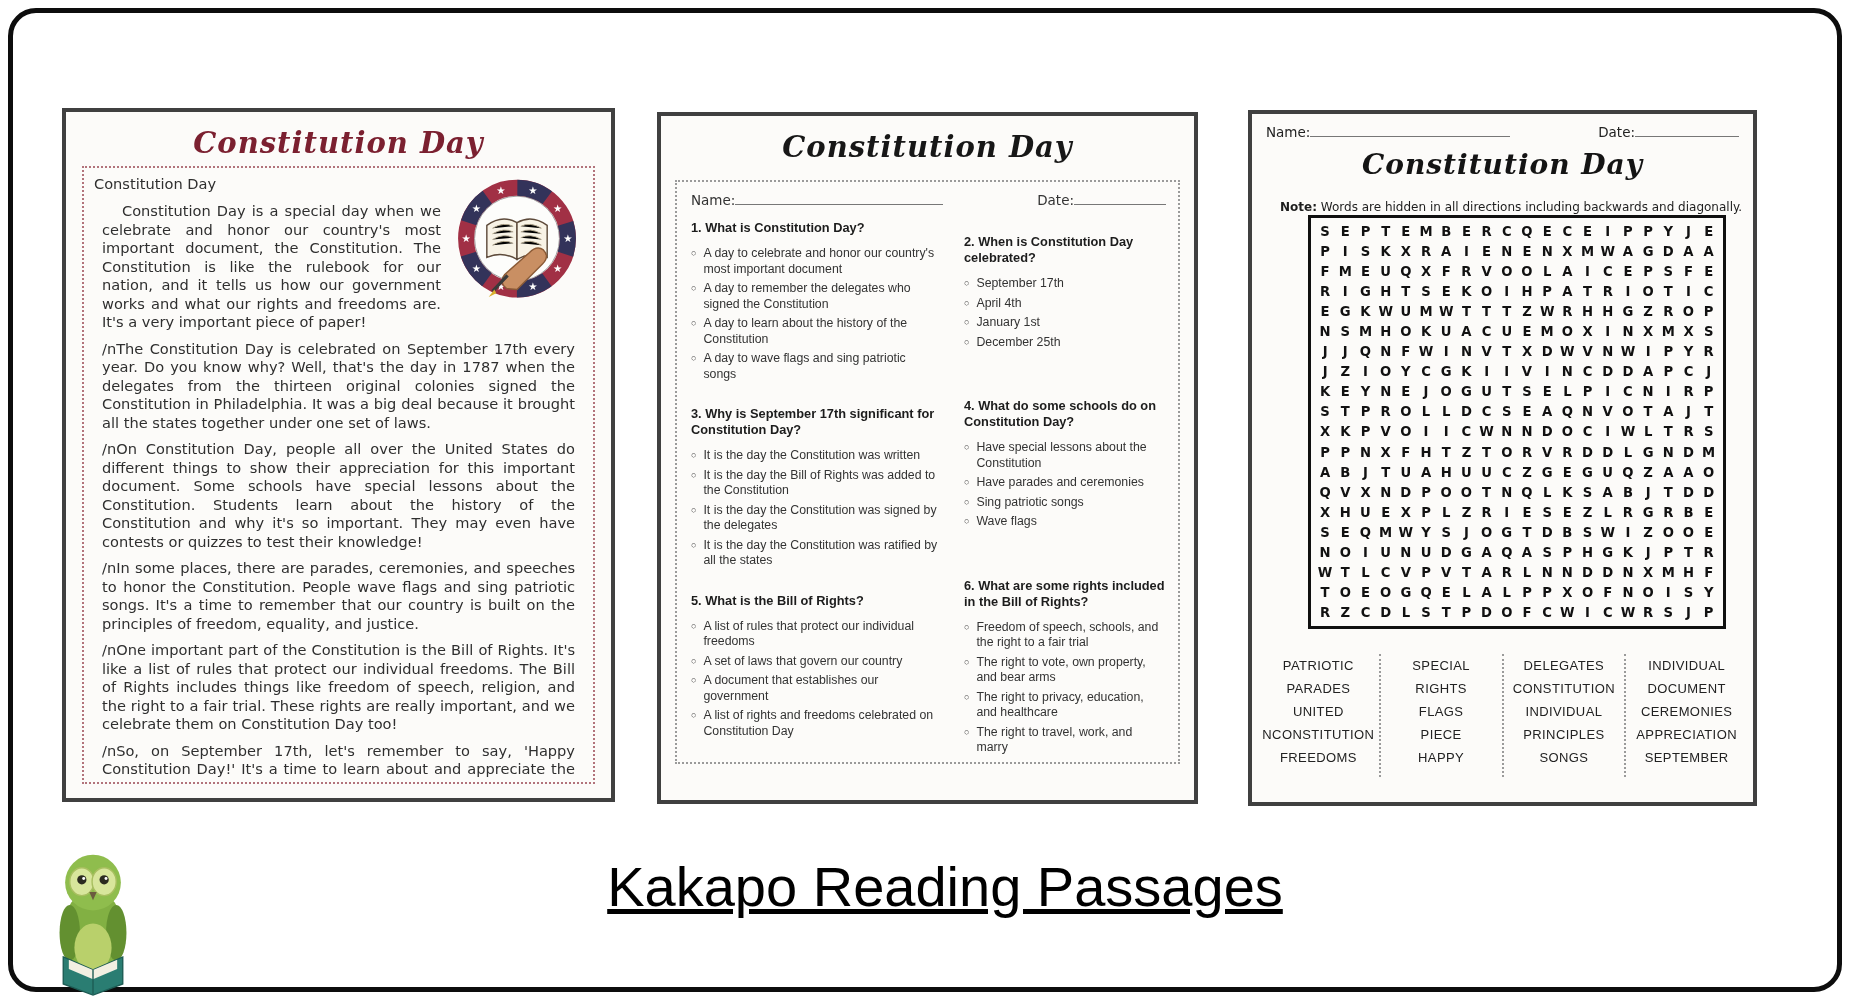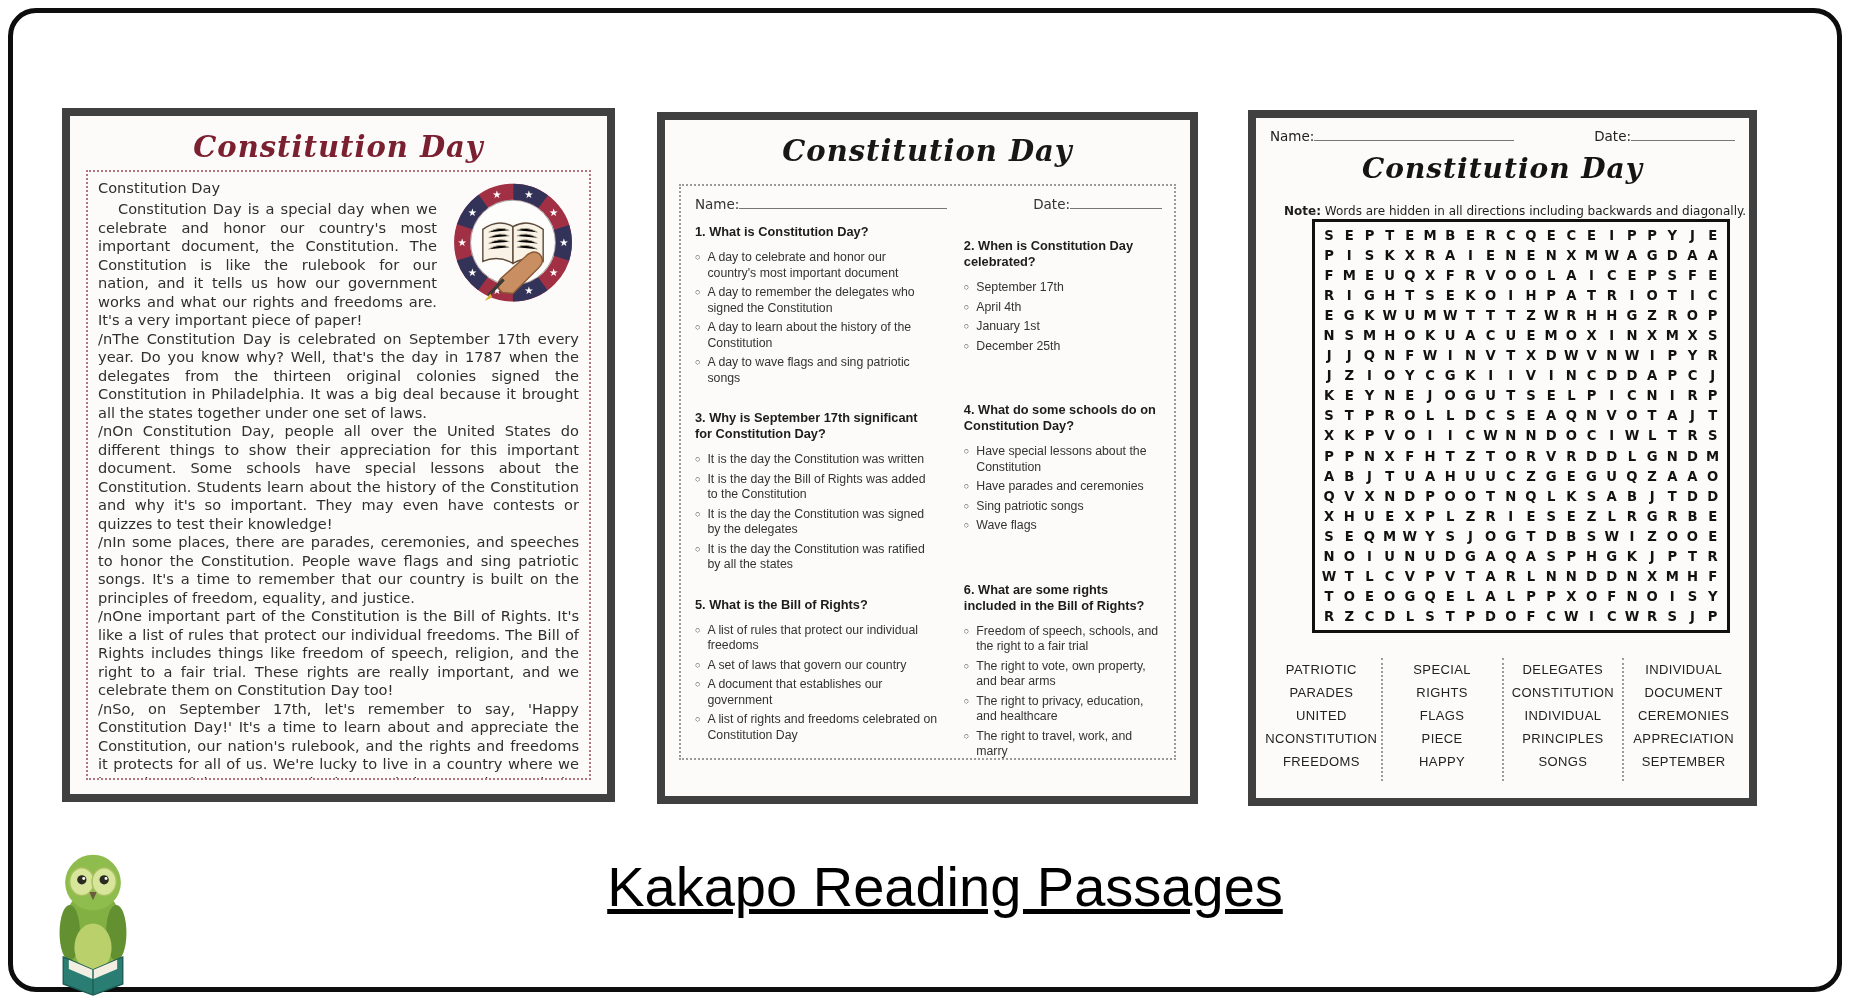--- a/index.html
+++ b/index.html
@@ -1,28 +1,28 @@
 <!DOCTYPE html>
 <html><head>
 <meta charset="utf-8">
 <style>
   * { box-sizing: border-box; }
   html,body { margin:0; padding:0; }
   body { width:1850px; height:1000px; position:relative; background:#fff; font-family:"DejaVu Sans",sans-serif; }
   .frame { position:absolute; left:8px; top:8px; right:8px; bottom:8px; border:5px solid #0d0d0d; border-radius:28px; background:#fff; }
-  .page { position:absolute; background:#fcfbf9; border:8px solid #404040; }
+  .page { position:absolute; background:#fcfbf9; border:4px solid #404040; }
 
   
   #page1 { left:62px; top:108px; width:553px; height:694px; }
   .script-title { font-family:"DejaVu Serif",serif; font-style:italic; font-weight:700; letter-spacing:1px; }
   .p1-title { position:absolute; top:14px; left:0; right:0; text-align:center; font-size:29px; color:#7b2030; }
   .p1-box { position:absolute; left:16px; right:16px; top:54px; bottom:14px; border:2px dotted #b2737b; padding:6px 10px; overflow:hidden; }
   .seal { float:right; width:132px; height:128px; margin:2px 0 4px 10px; }
   .p1-head { font-size:14.6px; line-height:20px; color:#2f2f2f; margin:0 0 2px 0; }
-  .pp { margin:0; text-align:justify; font-size:14.6px; line-height:18.5px; color:#2f2f2f; }
+  .pp { margin:8px; text-align:justify; font-size:14.6px; line-height:18.5px; color:#2f2f2f; }
   .pp.first { text-indent:20px; }
 
   
   #page2 { left:657px; top:112px; width:541px; height:692px; }
   .p2-title { position:absolute; top:14px; left:0; right:0; text-align:center; font-size:29px; color:#171717; }
   .p2-box { position:absolute; left:14px; right:14px; top:64px; bottom:36px; border:2px dotted #9a9a9a; padding:10px 12px 0 14px; font-family:"Liberation Sans",sans-serif; overflow:hidden; }
   .nd-row { display:flex; justify-content:space-between; font-size:13.5px; color:#333; margin-bottom:12px; font-family:"DejaVu Sans",sans-serif; }
   .uline { display:inline-block; border-bottom:1.5px solid #777; height:11px; }
   .q-cols { display:flex; gap:26px;justify-content:space-between; }
   .q-col.left { flex:0 0 52%; }

